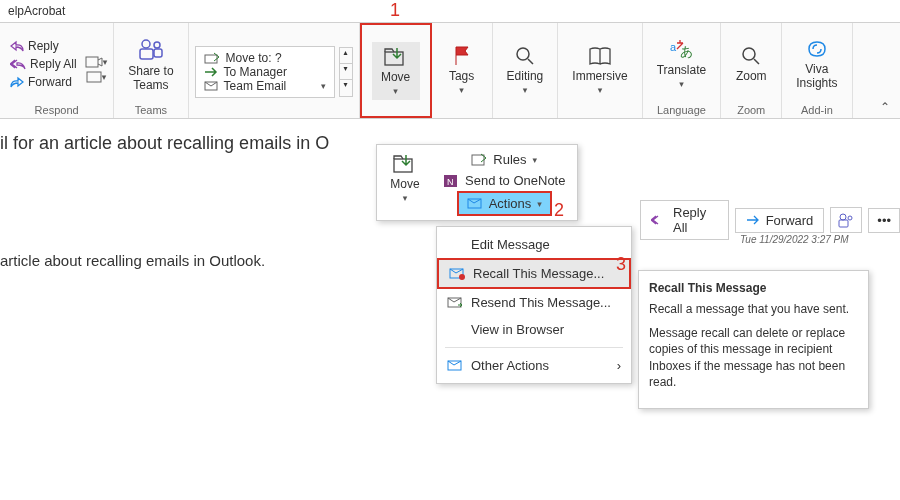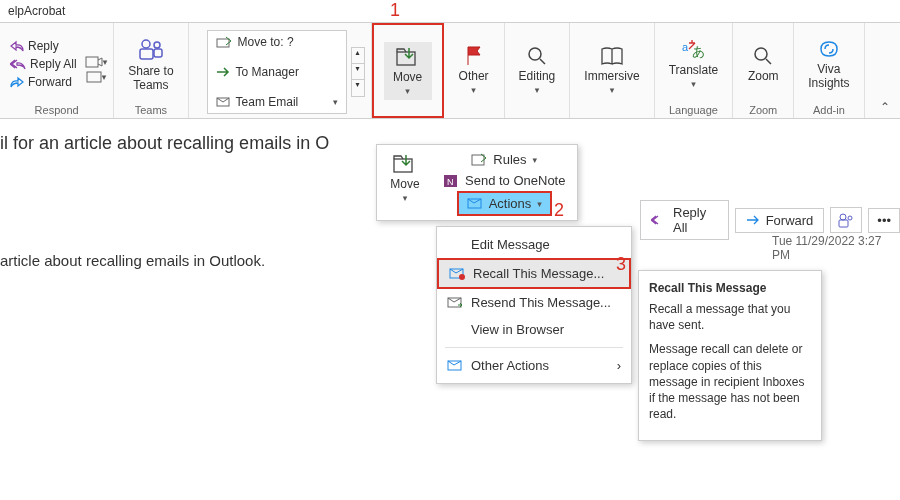--- a/index.html
+++ b/index.html
@@ -8,43 +8,43 @@
 .tabs span { color: #333; }
 .ribbon { display: flex; border-bottom: 1px solid #d0d0d0; background: #fafafa; height: 96px; position: relative; }
 .group { display: flex; flex-direction: column; border-right: 1px solid #e0e0e0; padding: 2px 6px 0 6px; }
 .group-body { display: flex; flex: 1; align-items: center; gap: 4px; }
 .group-label { text-align: center; font-size: 11px; color: #666; padding: 2px 0; }
 .btn-small { display: flex; align-items: center; gap: 4px; font-size: 12px; padding: 1px 4px; }
 .btn-large { display: flex; flex-direction: column; align-items: center; gap: 2px; font-size: 12px; padding: 4px 8px; min-width: 48px; }
 .icon { display: inline-flex; align-items: center; justify-content: center; }
 .respond-col { display: flex; flex-direction: column; gap: 2px; }
 .side-col { display: flex; flex-direction: column; gap: 2px; align-items: center; padding-top: 10px; }
-.quicksteps { display: flex; flex-direction: column; gap: 16px; min-width: 140px; margin-left: 12px; }
+.quicksteps { display: flex; flex-direction: column; gap: 0; min-width: 140px; }
 .qs-row { display: flex; align-items: center; gap: 6px; padding: 0 4px; }
 .qs-box { border: 1px solid #ccc; padding: 4px; background: #fff; }
 .dropdown-stack { display: flex; flex-direction: column; border: 1px solid #ccc; width: 14px; }
 .dropdown-stack div { height: 16px; border-bottom: 1px solid #ccc; font-size: 8px; text-align: center; }
 .dropdown-stack div:last-child { border-bottom: none; }
 .highlight-red { border: 2px solid #d93025; }
 .ann { position: absolute; color: #d93025; font-size: 18px; font-weight: 400; }
 .content { padding: 14px 0 0 0; font-size: 15px; }
 .content p { margin-bottom: 14px; }
 .move-popup { position: absolute; top: 144px; left: 376px; background: #fff; border: 1px solid #ccc; box-shadow: 2px 2px 6px rgba(0,0,0,.2); padding: 4px; display: flex; gap: 6px; align-items: flex-start; }
 .move-popup .btn-large { padding: 4px 8px; }
 .move-menu { display: flex; flex-direction: column; align-items: center; }
 .move-menu-item { display: flex; align-items: center; gap: 6px; padding: 3px 8px; font-size: 13px; }
 .actions-menu { position: absolute; top: 226px; left: 436px; background: #fff; border: 1px solid #ccc; box-shadow: 2px 2px 6px rgba(0,0,0,.2); padding: 4px 0; width: 196px; }
 .actions-menu .menu-item { display: flex; align-items: center; gap: 8px; padding: 6px 10px; font-size: 13px; }
 .actions-menu .menu-item.hover { background: #e8e8e8; }
 .actions-menu .menu-sep { height: 1px; background: #e0e0e0; margin: 4px 8px; }
 .actions-menu .menu-item .arrow { margin-left: auto; }
 .reply-bar { position: absolute; top: 200px; left: 640px; display: flex; gap: 6px; align-items: center; }
 .reply-bar .rb-btn { border: 1px solid #ccc; padding: 4px 10px; display: flex; align-items: center; gap: 6px; font-size: 13px; }
-.timestamp { position: absolute; top: 234px; left: 772px; font-size: 12px; color: #666; }
-.tooltip { position: absolute; top: 270px; left: 638px; width: 184px; background: #fff; border: 1px solid #ccc; box-shadow: 2px 2px 6px rgba(0,0,0,.2); padding: 10px; font-size: 12px; }
+.timestamp { position: absolute; top: 234px; left: 740px; font-size: 10px; color: #666; font-style: italic; }
+.tooltip { position: absolute; top: 270px; left: 638px; width: 231px; background: #fff; border: 1px solid #ccc; box-shadow: 2px 2px 6px rgba(0,0,0,.2); padding: 10px; font-size: 12px; }
 .tooltip .tt-title { font-weight: 600; margin-bottom: 6px; }
 .tooltip p { margin-bottom: 8px; line-height: 1.35; }
 .chev { font-size: 9px; color: #555; }
 svg { display: block; }
 .launcher { font-size: 10px; color: #666; text-align: right; padding-right: 4px; }
 .collapse { position: absolute; right: 10px; bottom: 4px; font-size: 12px; color: #555; }
 </style>
 </head>
 <body>
 
@@ -178,21 +178,21 @@
   </div>
 
   <div class="group">
     <div class="group-body">
       <div class="btn-large">
         <span class="icon">
             <svg width="22" height="22">
               <path d="M5 2 L5 20 M5 2 L17 2 L14 6 L17 10 L5 10" fill="#d32f2f" stroke="#b71c1c"></path>
             </svg>
           </span>
-        <span>Other</span>
+        <span>Tags</span>
         <span class="chev">▾</span>
       </div>
     </div>
     <div class="group-label"></div>
   </div>
 
   <div class="group">
     <div class="group-body">
       <div class="btn-large">
         <span class="icon">

